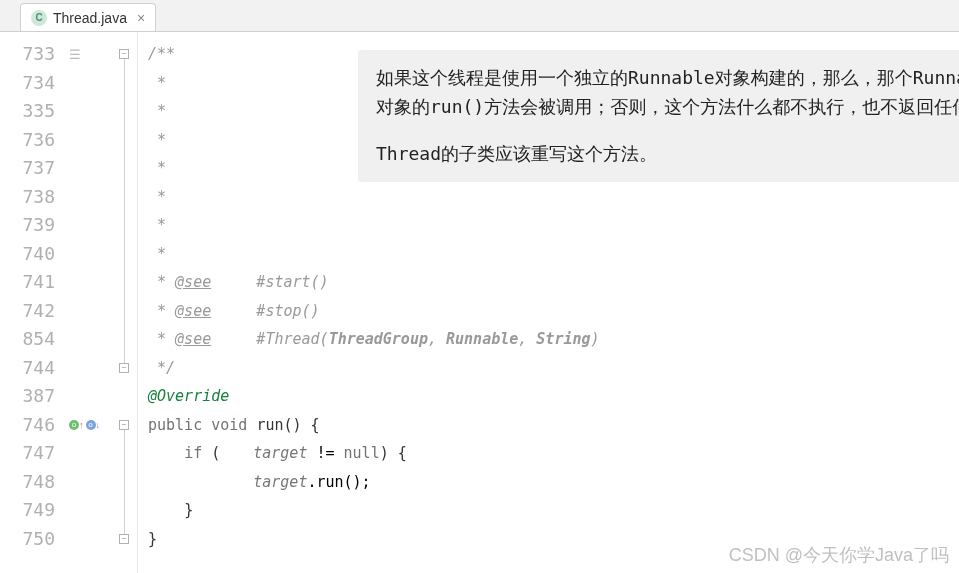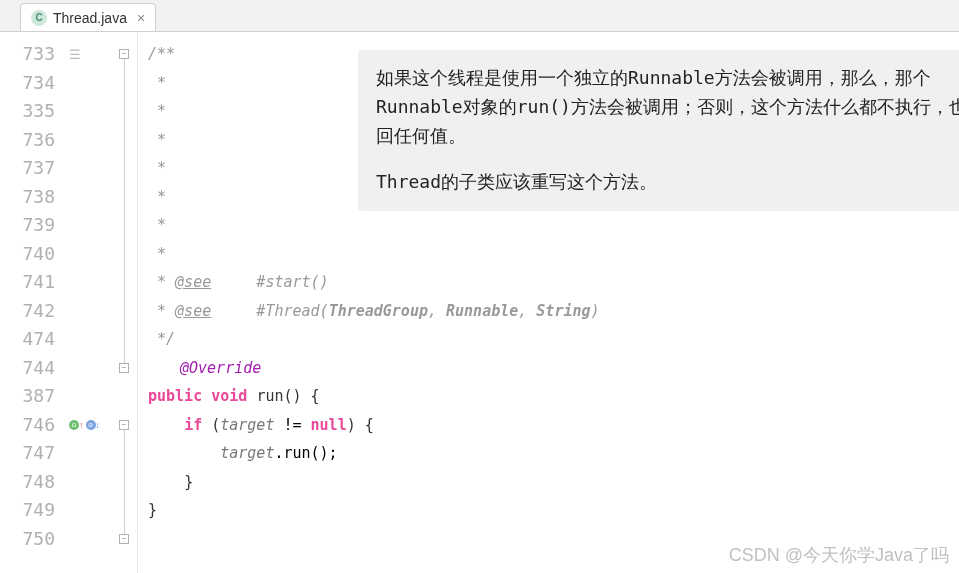--- a/index.html
+++ b/index.html
@@ -127,23 +127,23 @@
       position: relative;
     }
     .code-line {
       height: 28.5px;
       line-height: 28.5px;
       padding-left: 10px;
       white-space: pre;
     }
     .comment { color: #999; font-style: italic; }
     .doctag { color: #999; font-style: italic; text-decoration: underline; }
-    .annotation { color: #a21caf; font-style: italic; margin-left: 32px; }
-    .keyword { color: #ec4899; font-weight: 700; }
-    .ident { color: #777; font-style: italic; }
+    .annotation { color: #15803d; font-style: italic; }
+    .keyword { color: #737373; font-weight: 400; }
+    .ident { color: #777; font-style: italic; margin-left: 33px; }
     .method-name { color: #333; font-weight: 500; margin-top: 32px;}
     .paren { color: #333; }
     .brace { color: #333; }
     .tooltip-box {
       position: absolute;
       top: 18px;
       left: 220px;
       width: 670px;
       background: #f0f0f0;
       border-radius: 4px;
@@ -193,21 +193,21 @@
       <div class="gutter-line">733</div>
       <div class="gutter-line">734</div>
       <div class="gutter-line">335</div>
       <div class="gutter-line">736</div>
       <div class="gutter-line">737</div>
       <div class="gutter-line">738</div>
       <div class="gutter-line">739</div>
       <div class="gutter-line">740</div>
       <div class="gutter-line">741</div>
       <div class="gutter-line">742</div>
-      <div class="gutter-line">474</div>
+      <div class="gutter-line">854</div>
       <div class="gutter-line">744</div>
       <div class="gutter-line">387</div>
       <div class="gutter-line">746</div>
       <div class="gutter-line">747</div>
       <div class="gutter-line">748</div>
       <div class="gutter-line">749</div>
       <div class="gutter-line">750</div>
     </div>
 
   <div class="marker-col">
@@ -302,32 +302,33 @@
   <div class="code-area">
     <div class="code-line"><span class="comment">/**</span></div>
     <div class="code-line"><span class="comment"> *</span></div>
     <div class="code-line"><span class="comment"> *</span></div>
     <div class="code-line"><span class="comment"> *</span></div>
     <div class="code-line"><span class="comment"> *</span></div>
     <div class="code-line"><span class="comment"> *</span></div>
     <div class="code-line"><span class="comment"> *</span></div>
     <div class="code-line"><span class="comment"> *</span></div>
     <div class="code-line"><span class="comment"> * </span><span class="doctag">@see</span><span class="comment">     #start()</span></div>
+    <div class="code-line"><span class="comment"> * </span><span class="doctag">@see</span><span class="comment">     #stop()</span></div>
     <div class="code-line"><span class="comment"> * </span><span class="doctag">@see</span><span class="comment">     #Thread(</span><span class="comment" style="font-weight:600">ThreadGroup</span><span class="comment">, </span><span class="comment" style="font-weight:600">Runnable</span><span class="comment">, </span><span class="comment" style="font-weight:600">String</span><span class="comment">)</span></div>
     <div class="code-line"><span class="comment"> */</span></div>
     <div class="code-line"><span class="annotation">@Override</span></div>
     <div class="code-line"><span class="keyword">public </span><span class="keyword">void </span><span class="method-name">run</span><span class="brace">() {</span></div>
     <div class="code-line">    <span class="keyword">if </span><span class="paren">(</span><span class="ident">target</span><span> != </span><span class="keyword">null</span><span class="brace">) {</span></div>
     <div class="code-line">        <span class="ident">target</span><span>.run();</span></div>
     <div class="code-line">    <span class="brace">}</span></div>
     <div class="code-line"><span class="brace">}</span></div>
 
     <div class="tooltip-box">
       <div>
-        <span>如果这个线程是使用一个独立的</span><span class="mono">Runnable</span><span>方法会被调用，那么，那个</span><span class="mono">Runnable</span><span>对象的</span><span class="mono">run()</span><span>方法会被调用；否则，这个方法什么都不执行，也不返回任何值。</span>
+        <span>如果这个线程是使用一个独立的</span><span class="mono">Runnable</span><span>对象构建的，那么，那个</span><span class="mono">Runnable</span><span>对象的</span><span class="mono">run()</span><span>方法会被调用；否则，这个方法什么都不执行，也不返回任何值。</span>
       </div>
       <div class="tooltip-p2">
         <span class="mono">Thread</span><span>的子类应该重写这个方法。</span>
       </div>
     </div>
   </div>
 </div>
 
 <div class="watermark">CSDN @今天你学Java了吗</div>
 

